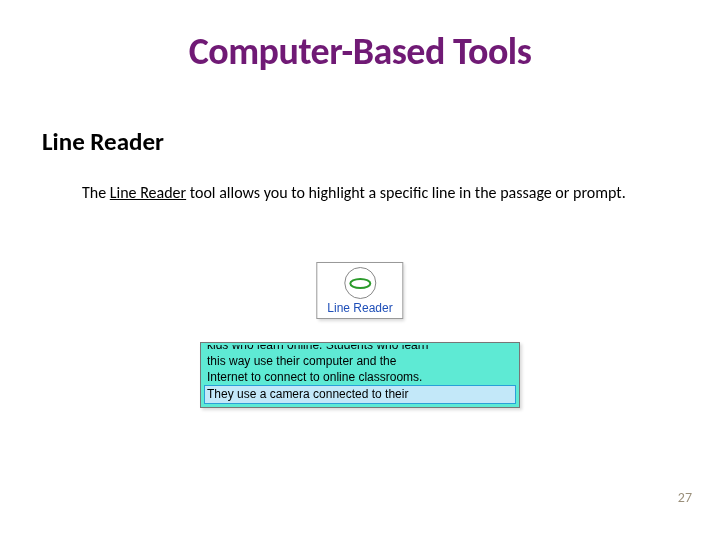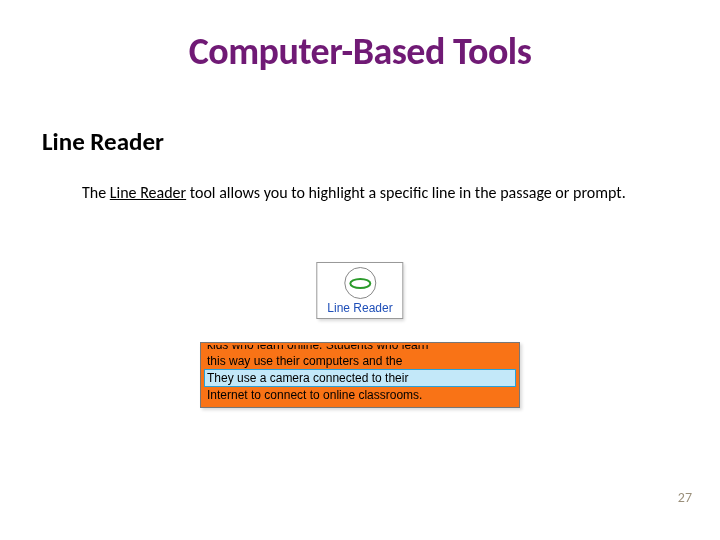--- a/index.html
+++ b/index.html
@@ -81,21 +81,21 @@
     font-size: 12px;
     color: #1f4fb8;
   }
   .passage-wrap {
     position: absolute;
     top: 342px;
     left: 50%;
     transform: translateX(-50%);
     width: 318px;
     border: 1px solid #777;
-    background: #f97316;
+    background: #5eead4;
     box-shadow: 2px 2px 3px rgba(0,0,0,0.15);
   }
   .passage {
     font-family: Verdana, Arial, sans-serif;
     font-size: 12px;
     line-height: 1.35;
     color: #000;
     padding: 2px 6px 3px 6px;
     position: relative;
   }
@@ -143,22 +143,22 @@
     </div>
     <div class="label">Line Reader</div>
   </div>
 
   <div class="passage-wrap">
     <div class="passage">
       <div class="cut-top">
         <span class="cut-top-inner line">kids who learn online. Students who learn</span>
       </div>
       <div id="passage-lines">
-          <div class="line">this way use their computers and the</div>
+          <div class="line">this way use their computer and the</div>
+          <div class="line">Internet to connect to online classrooms.</div>
           <div class="line highlight">They use a camera connected to their</div>
-          <div class="line">Internet to connect to online classrooms.</div>
         </div>
     </div>
   </div>
 
   <div class="page-number">27</div>
 
 </div>
 
 </body></html>

